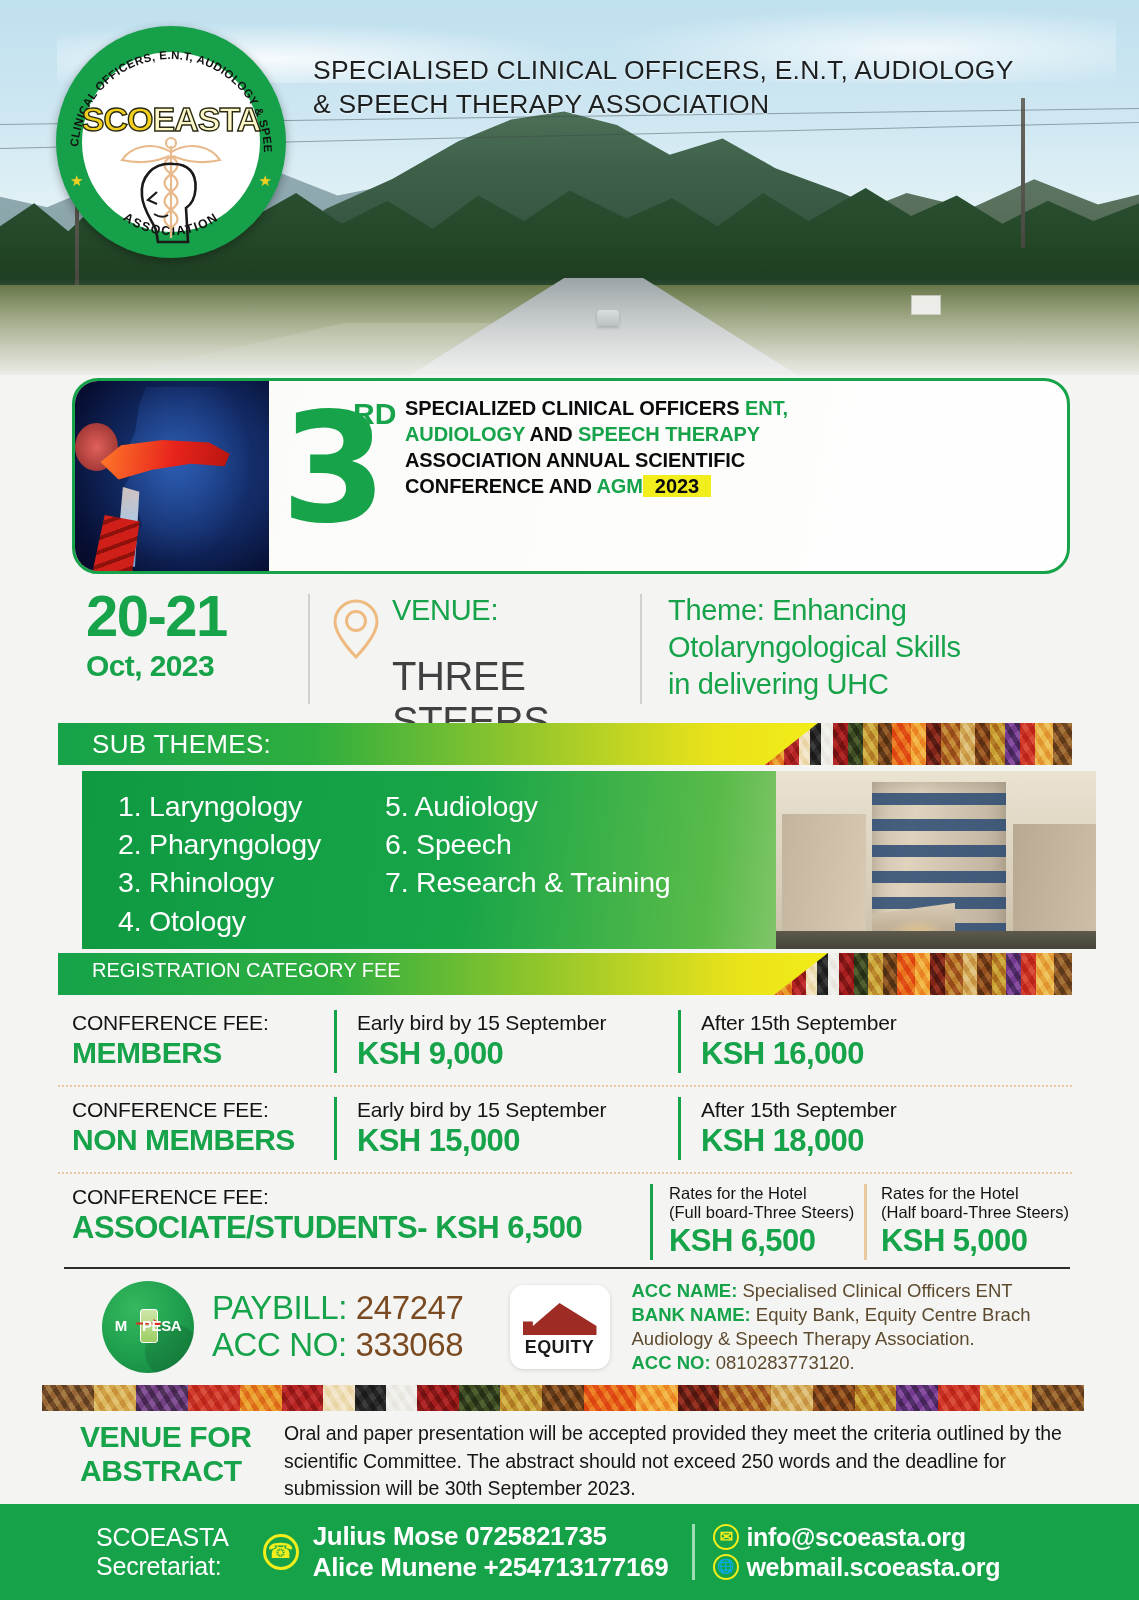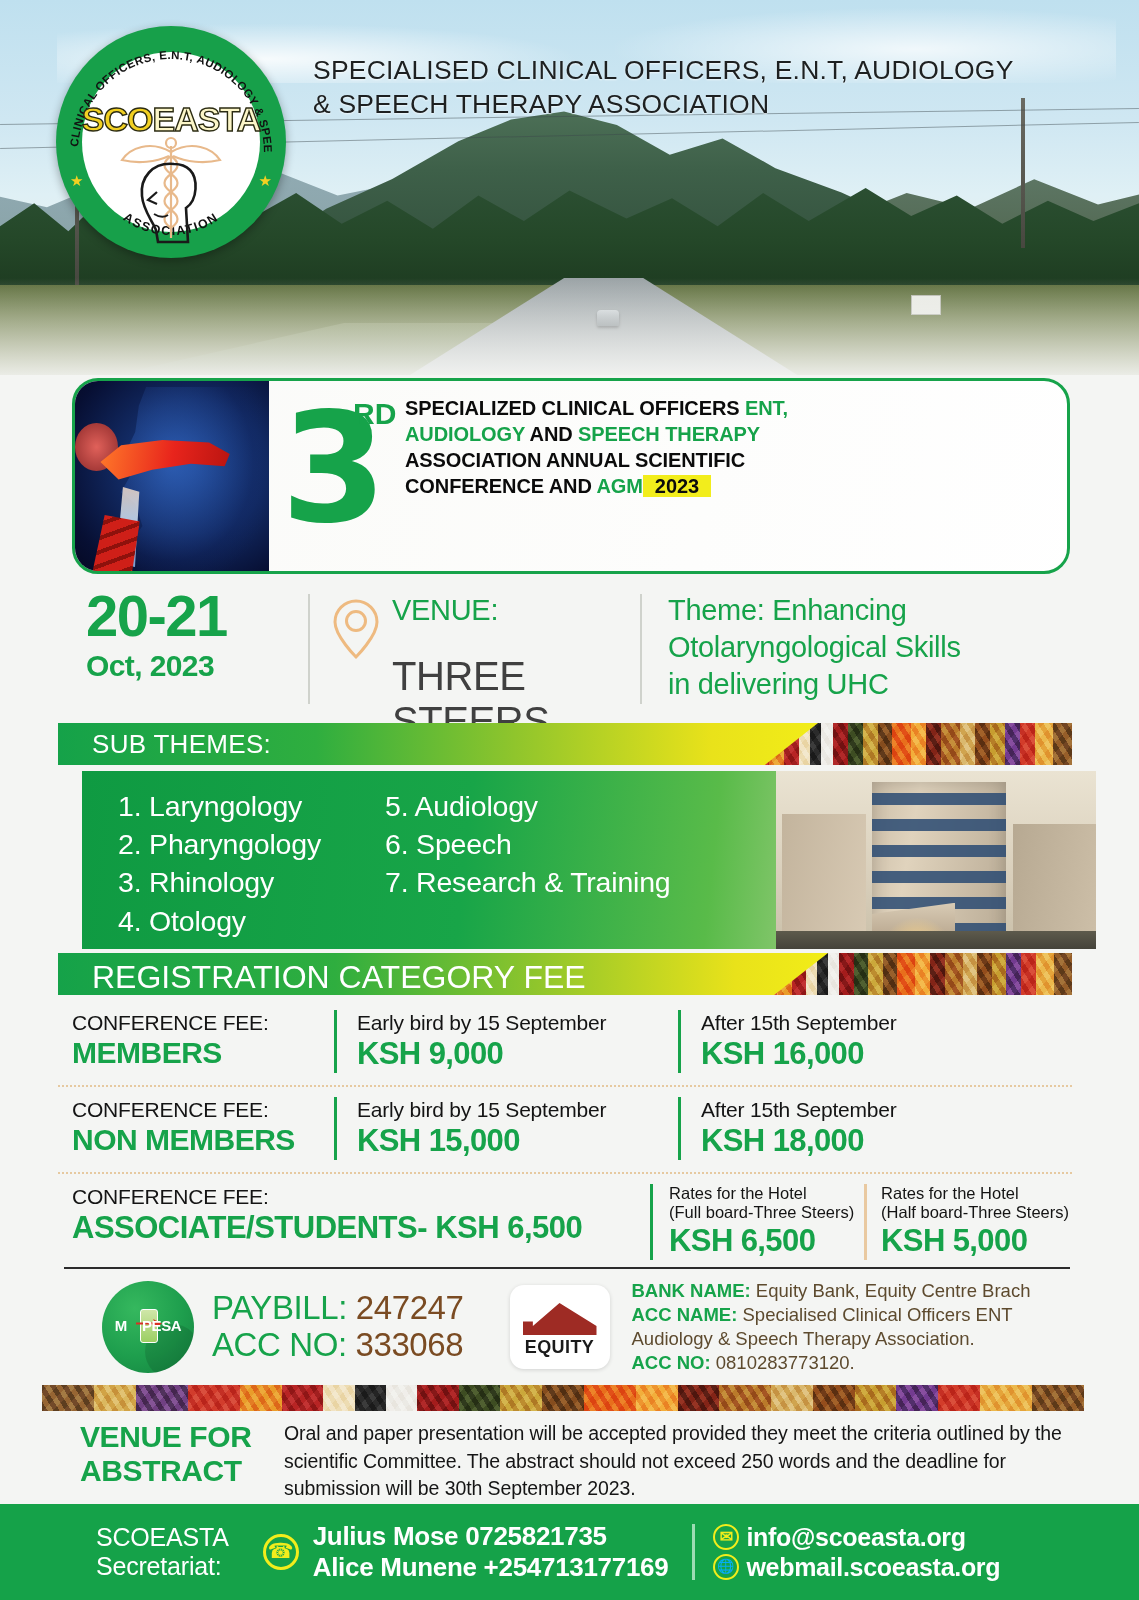--- a/index.html
+++ b/index.html
@@ -173,21 +173,21 @@
   .stCol { margin-right:64px; }
   .stItem { font-size:28.5px; line-height:1.34; letter-spacing:-.2px; }
 
   
   .regHeader { position:absolute; left:58px; top:953px; width:1014px; height:42px; overflow:hidden; }
   .regHeadGrad { position:absolute; left:0; top:0; width:770px; height:100%;
     background:linear-gradient(90deg,#15a249 0%, #2fae3f 36%, #8fc52c 62%, #e9e21a 88%, #f2ed18 100%);
     clip-path:polygon(0 0, 100% 0, 93% 100%, 0 100%); z-index:2; }
   .regHeadFab { position:absolute; left:650px; top:0; width:364px; height:100%;
     clip-path:polygon(12% 0, 100% 0, 100% 100%, 0 100%); }
-  .regHeadTxt { position:absolute; left:34px; top:6px; z-index:3; font-size:32px; color:#fff; }
+  .regHeadTxt { position:absolute; left:34px; top:6px; z-index:3; font-size:20px; color:#fff; }
 
   .feeTable { position:absolute; left:58px; top:1000px; width:1014px; }
   .feeRow { display:flex; padding:10px 0 12px 0;
     border-bottom:2px dotted #e6c9a0; }
   .feeRow:last-child { border-bottom:none; }
   .feeCat { width:262px; padding-left:14px; }
   .feeCatLbl { font-size:21px; color:#141414; letter-spacing:-.2px; line-height:1.2; }
   .feeCatVal { font-size:30px; font-weight:bold; color:#16a34a; letter-spacing:-.5px; line-height:1.22; }
   .feeCell { padding-left:20px; border-left:3px solid #16a34a; margin-left:14px; }
   .feeCellLbl { font-size:21px; color:#141414; letter-spacing:-.2px; line-height:1.2; }
@@ -485,26 +485,26 @@
       </div>
     </div>
 
     <div class="equityLogo">
       <div class="eqRoof"></div>
       <div class="eqTxt">EQUITY</div>
     </div>
 
     <div class="bankTxt">
       <div>
+        <span class="bl">ACC NAME:</span>
+        <span class="bv">Specialised Clinical Officers ENT</span>
+      </div>
+      <div>
         <span class="bl">BANK NAME:</span>
         <span class="bv">Equity Bank, Equity Centre Brach</span>
-      </div>
-      <div>
-        <span class="bl">ACC NAME:</span>
-        <span class="bv">Specialised Clinical Officers ENT</span>
       </div>
       <div class="bv">Audiology &amp; Speech Therapy Association.</div>
       <div>
         <span class="bl">ACC NO:</span>
         <span class="bv">0810283773120.</span>
       </div>
     </div>
   </div>
 
   <div class="fabDiv fabric"></div>

